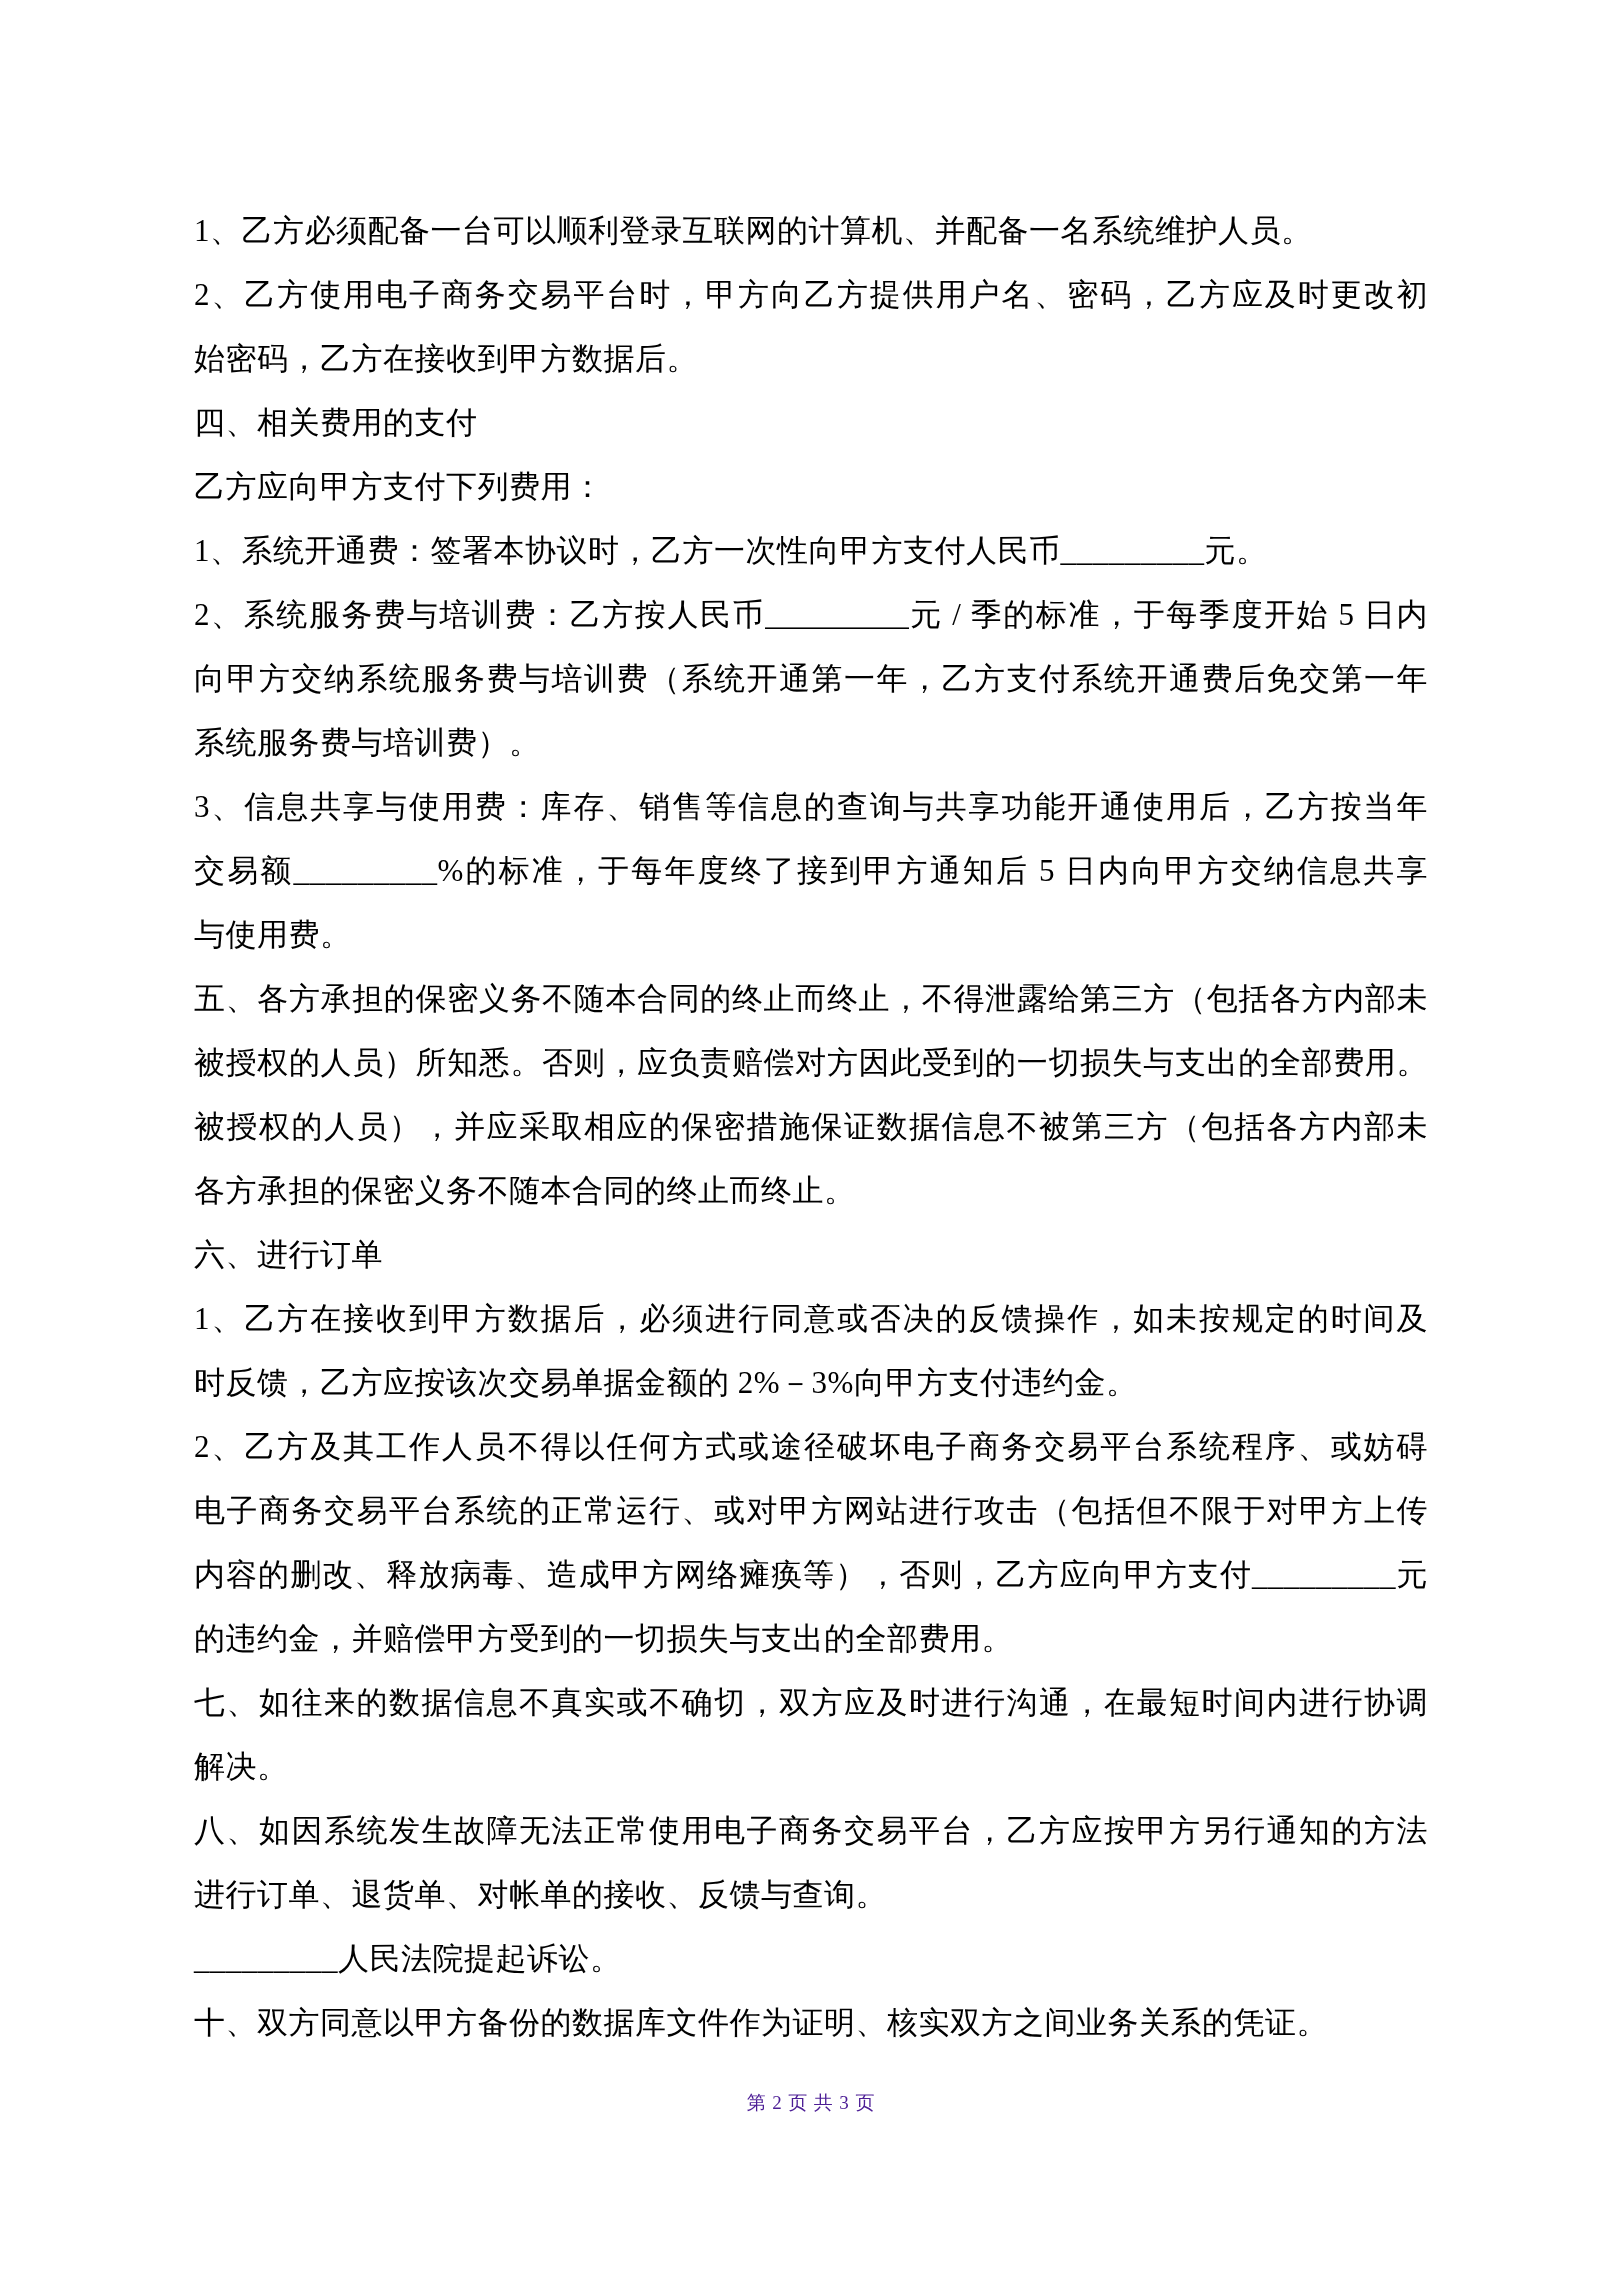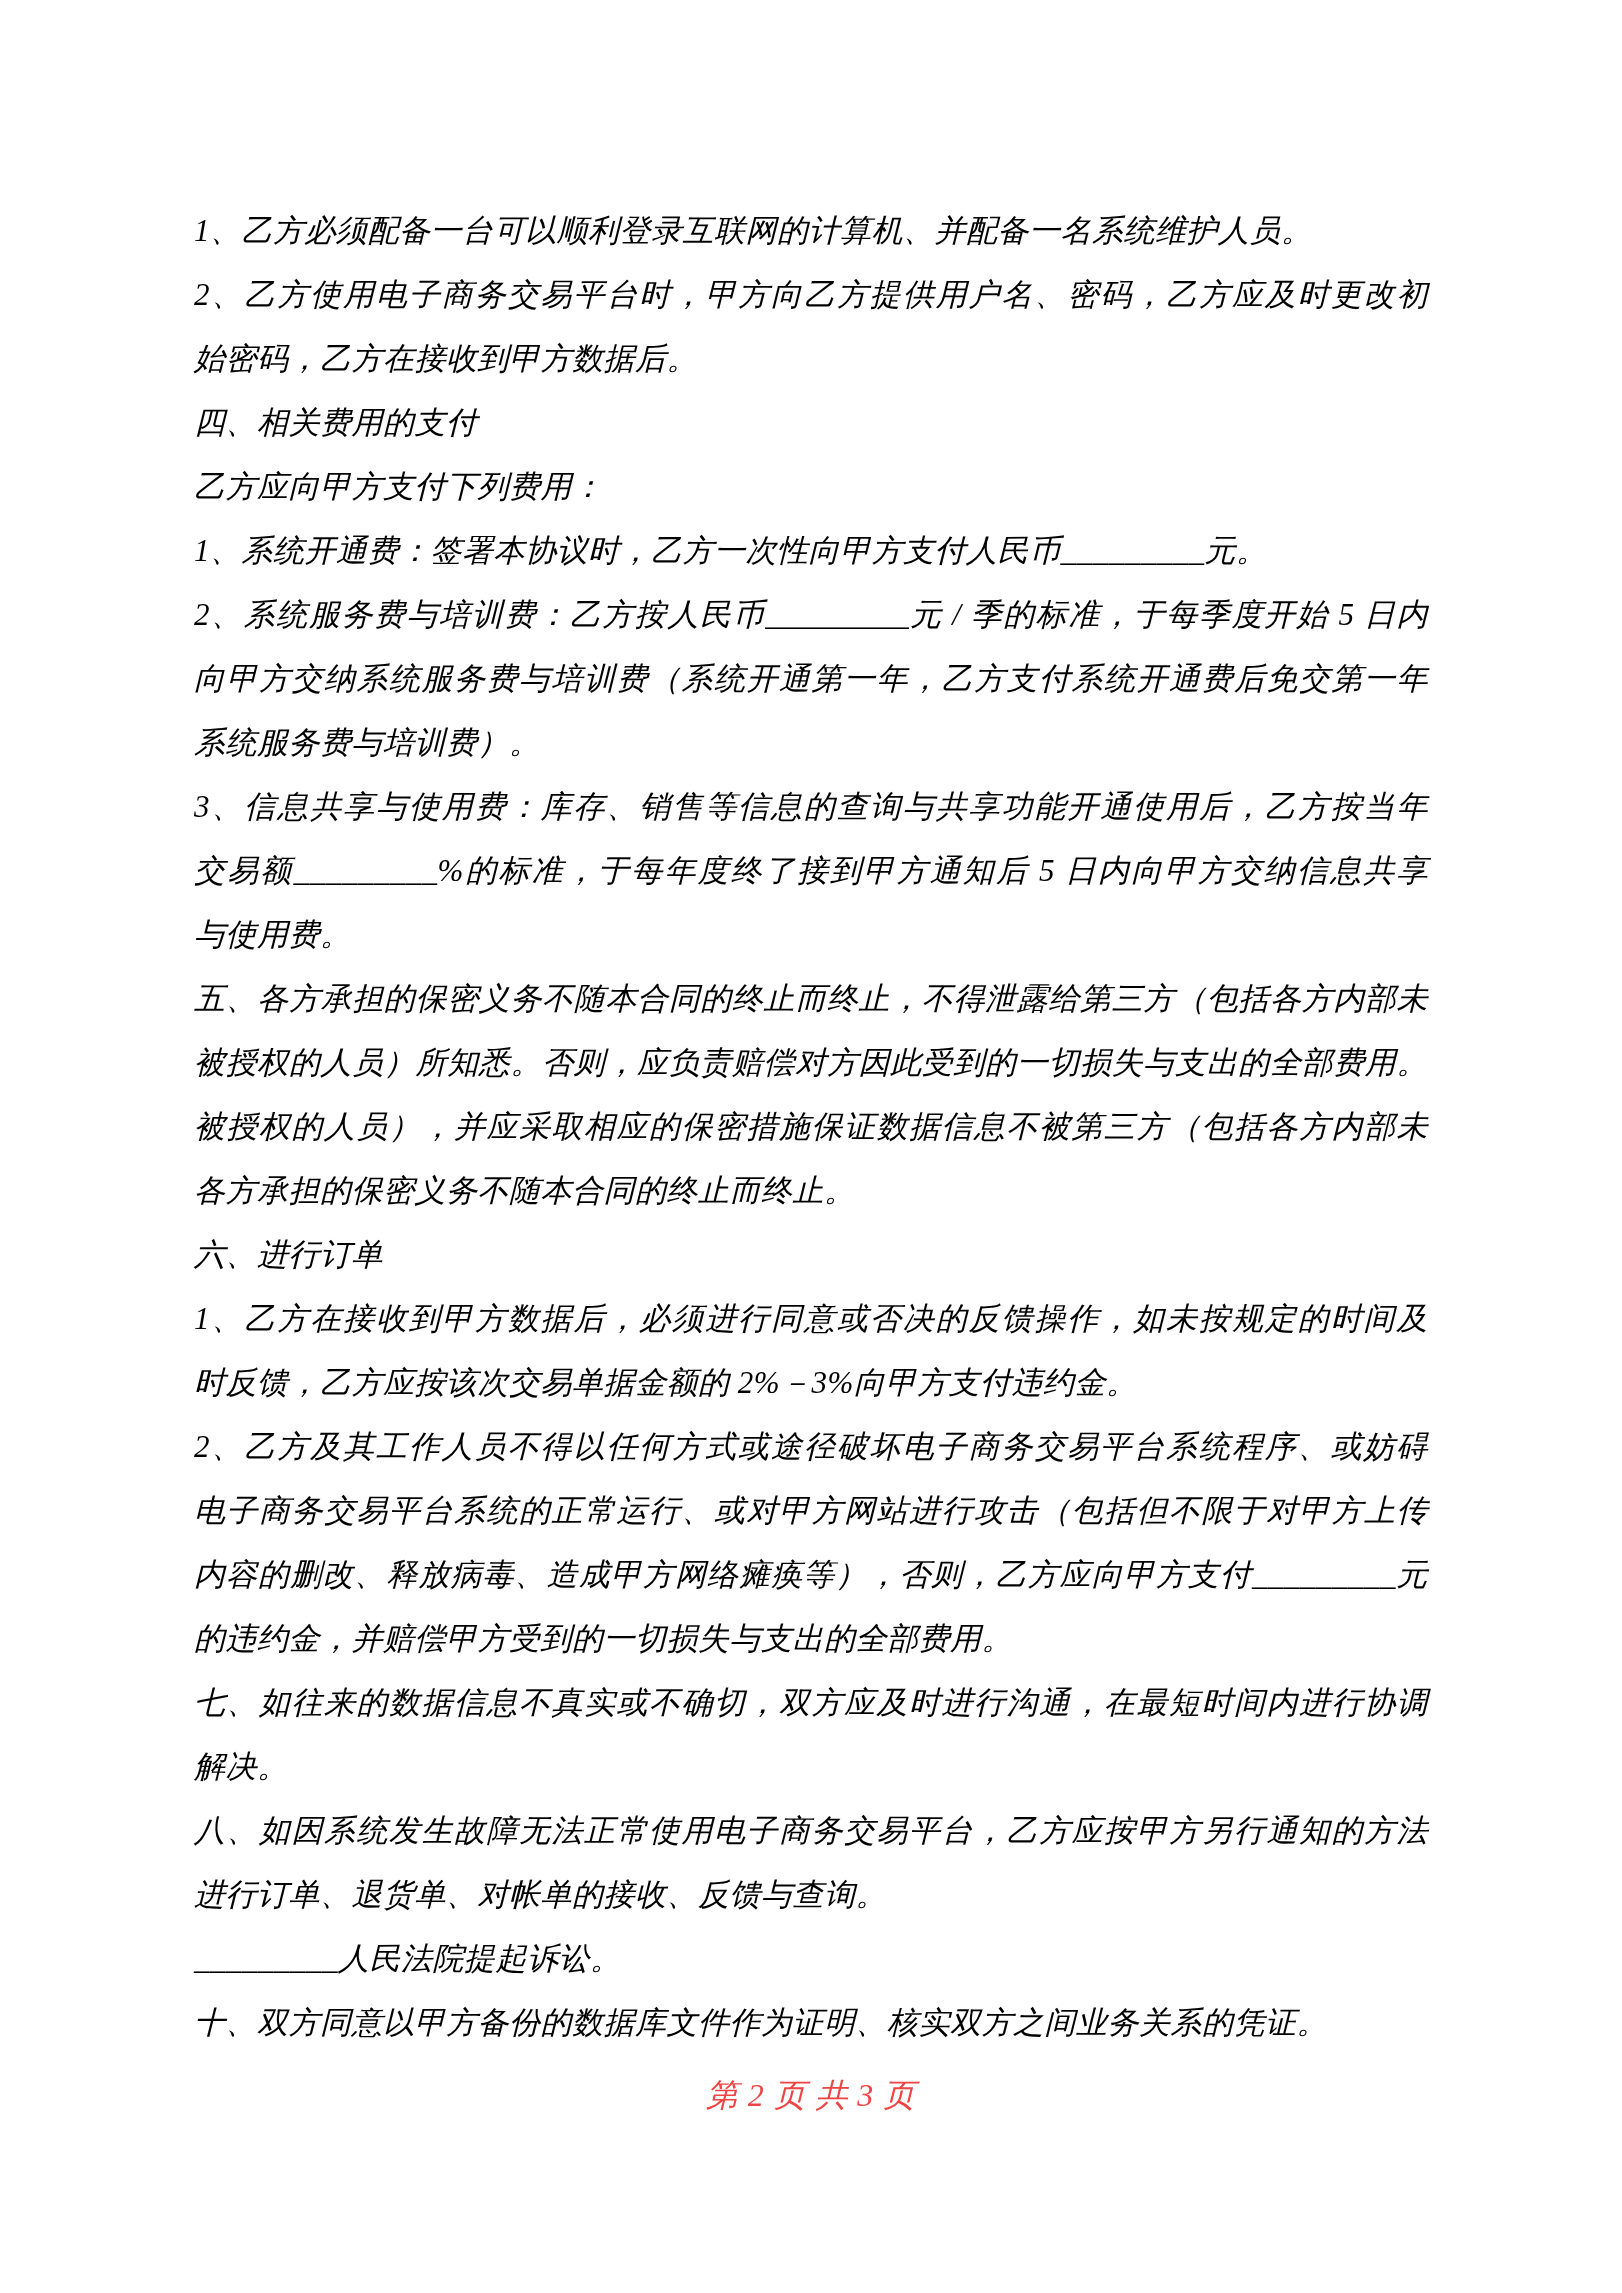--- a/index.html
+++ b/index.html
@@ -9,46 +9,45 @@
   body {
     width: 1623px;
     height: 2294px;
     background: #ffffff;
     color: #000000;
     font-family: "Liberation Serif", "DejaVu Serif", serif;
     overflow: hidden;
   }
   .doc {
     padding: 199px 195px 0 194px;
-    font-style: italic;
   }
   .para {
     margin: 0;
     padding: 0;
   }
   .line {
     display: block;
     font-size: 31px;
     line-height: 64px;
     height: 64px;
     text-align: justify;
     text-align-last: justify;
     letter-spacing: 0.5px;
     white-space: pre-wrap;
   }
   .line.last {
     text-align-last: left;
   }
   .footer {
-    margin-top: 22px;
+    margin-top: 30px;
     text-align: center;
-    font-size: 32px;
+    font-size: 19px;
     line-height: 36px;
     letter-spacing: 0.9px;
-    color: #ef4444;
+    color: #4c1d95;
   }
 </style>
 </head>
 <body>
 
 <main class="doc">
   <section id="doc-body">
       <p class="para">
         <span class="line last">1、乙方必须配备一台可以顺利登录互联网的计算机、并配备一名系统维护人员。</span>
       </p>

